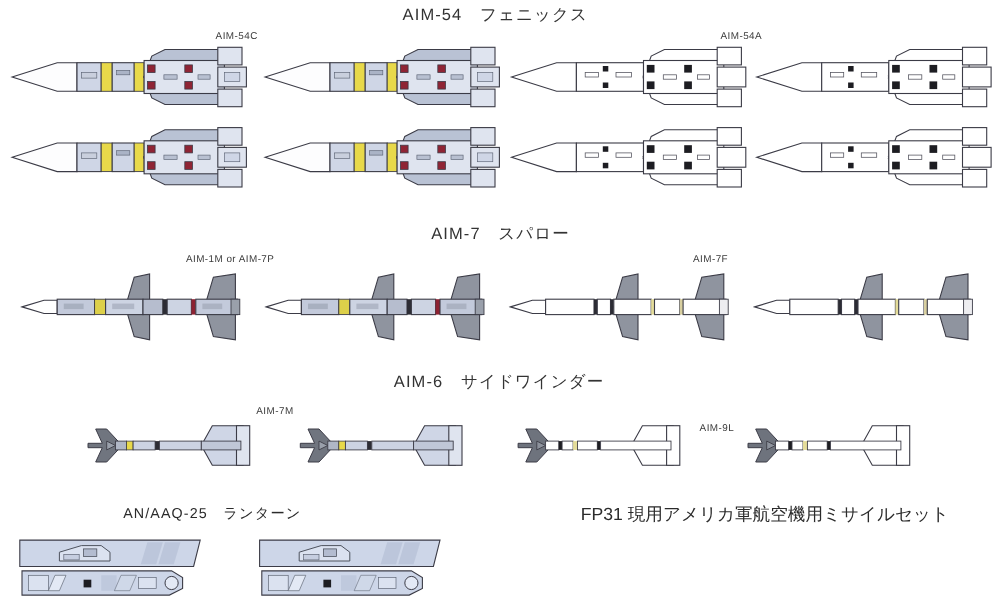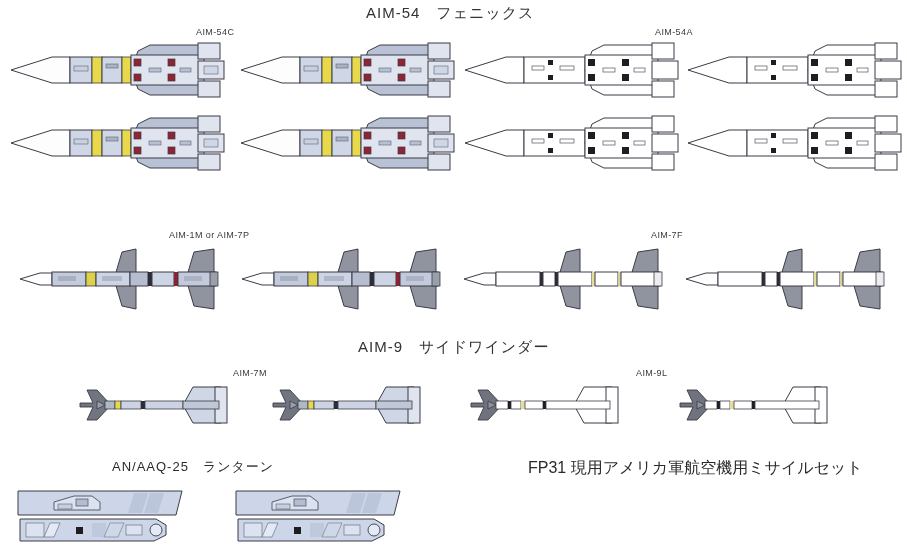--- a/index.html
+++ b/index.html
@@ -258,22 +258,23 @@
         <rect x="98" y="26" width="14" height="4" fill="none" stroke="#55555f" stroke-width=".7"></rect>
         <rect x="141" y="28" width="12" height="4" fill="none" stroke="#55555f" stroke-width=".7"></rect>
         <rect x="172" y="28" width="11" height="4" fill="none" stroke="#55555f" stroke-width=".7"></rect>
         <rect x="190" y="3" width="22" height="16" fill="#ffffff" stroke="#3b3b46" stroke-width="1"></rect>
         <rect x="190" y="41" width="22" height="16" fill="#ffffff" stroke="#3b3b46" stroke-width="1"></rect>
         <rect x="190" y="21" width="26" height="18" fill="#ffffff" stroke="#3b3b46" stroke-width="1"></rect>
       </g>
     </svg>
   </div>
 
+  <div class="lbl sec-title" style="left:392px;top:203px;">AIM-7　スパロー</div>
   <div class="lbl part-title" style="left:169px;top:230px;">AIM-1M or AIM-7P</div>
-  <div class="lbl part-title" style="left:651px;top:230px;">AIM-7F</div>
+  <div class="lbl part-title" style="left:630px;top:230px;">AIM-7F</div>
 
   <div class="unit" style="left:18px;top:248px;">
     <svg width="210" height="62" viewBox="0 0 210 62">
       <g>
 
         <path d="M96,31 L104,4 L118,1 L118,31 Z" fill="#8f949f" stroke="#3b3b46" stroke-width="1"></path>
         <path d="M96,31 L104,58 L118,61 L118,31 Z" fill="#8f949f" stroke="#3b3b46" stroke-width="1"></path>
 
         <path d="M168,31 L176,4 L196,1 L196,31 Z" fill="#8f949f" stroke="#3b3b46" stroke-width="1"></path>
         <path d="M168,31 L176,58 L196,61 L196,31 Z" fill="#8f949f" stroke="#3b3b46" stroke-width="1"></path>
@@ -358,23 +359,23 @@
         <rect x="96" y="24" width="34" height="14" fill="#ffffff" stroke="#3b3b46" stroke-width="1"></rect>
         <rect x="130" y="24" width="3" height="14" fill="#e4dc9a"></rect>
         <rect x="133" y="24" width="23" height="14" fill="#ffffff" stroke="#3b3b46" stroke-width="1"></rect>
         <rect x="156" y="24" width="3" height="14" fill="#d8cfa0"></rect>
         <rect x="159" y="24" width="39" height="14" fill="#ffffff" stroke="#3b3b46" stroke-width="1"></rect>
         <rect x="192" y="24" width="8" height="14" fill="#ededf0" stroke="#3b3b46" stroke-width=".8"></rect>
       </g>
     </svg>
   </div>
 
-  <div class="lbl sec-title" style="left:358px;top:338px;">AIM-9　サイドワインダー</div>
+  <div class="lbl sec-title" style="left:358px;top:338px;">AIM-6　サイドワインダー</div>
   <div class="lbl part-title" style="left:233px;top:368px;">AIM-7M</div>
-  <div class="lbl part-title" style="left:636px;top:368px;">AIM-9L</div>
+  <div class="lbl part-title" style="left:636px;top:384px;">AIM-9L</div>
 
   <div class="unit" style="left:75px;top:382px;">
     <svg width="160" height="46" viewBox="0 0 160 46">
       <g>
 
         <path d="M36,23 L22,8 L12,8 L18,21 L5,21 L5,25 L18,25 L12,38 L22,38 Z" fill="#70757f" stroke="#3b3b46" stroke-width=".9"></path>
 
         <path d="M108,23 L118,5 L146,5 L146,23 Z" fill="#cfd6e6" stroke="#3b3b46" stroke-width="1"></path>
         <path d="M108,23 L118,41 L146,41 L146,23 Z" fill="#cfd6e6" stroke="#3b3b46" stroke-width="1"></path>
         <rect x="140" y="5" width="12" height="36" fill="#dfe4ef" stroke="#3b3b46" stroke-width="1"></rect>

